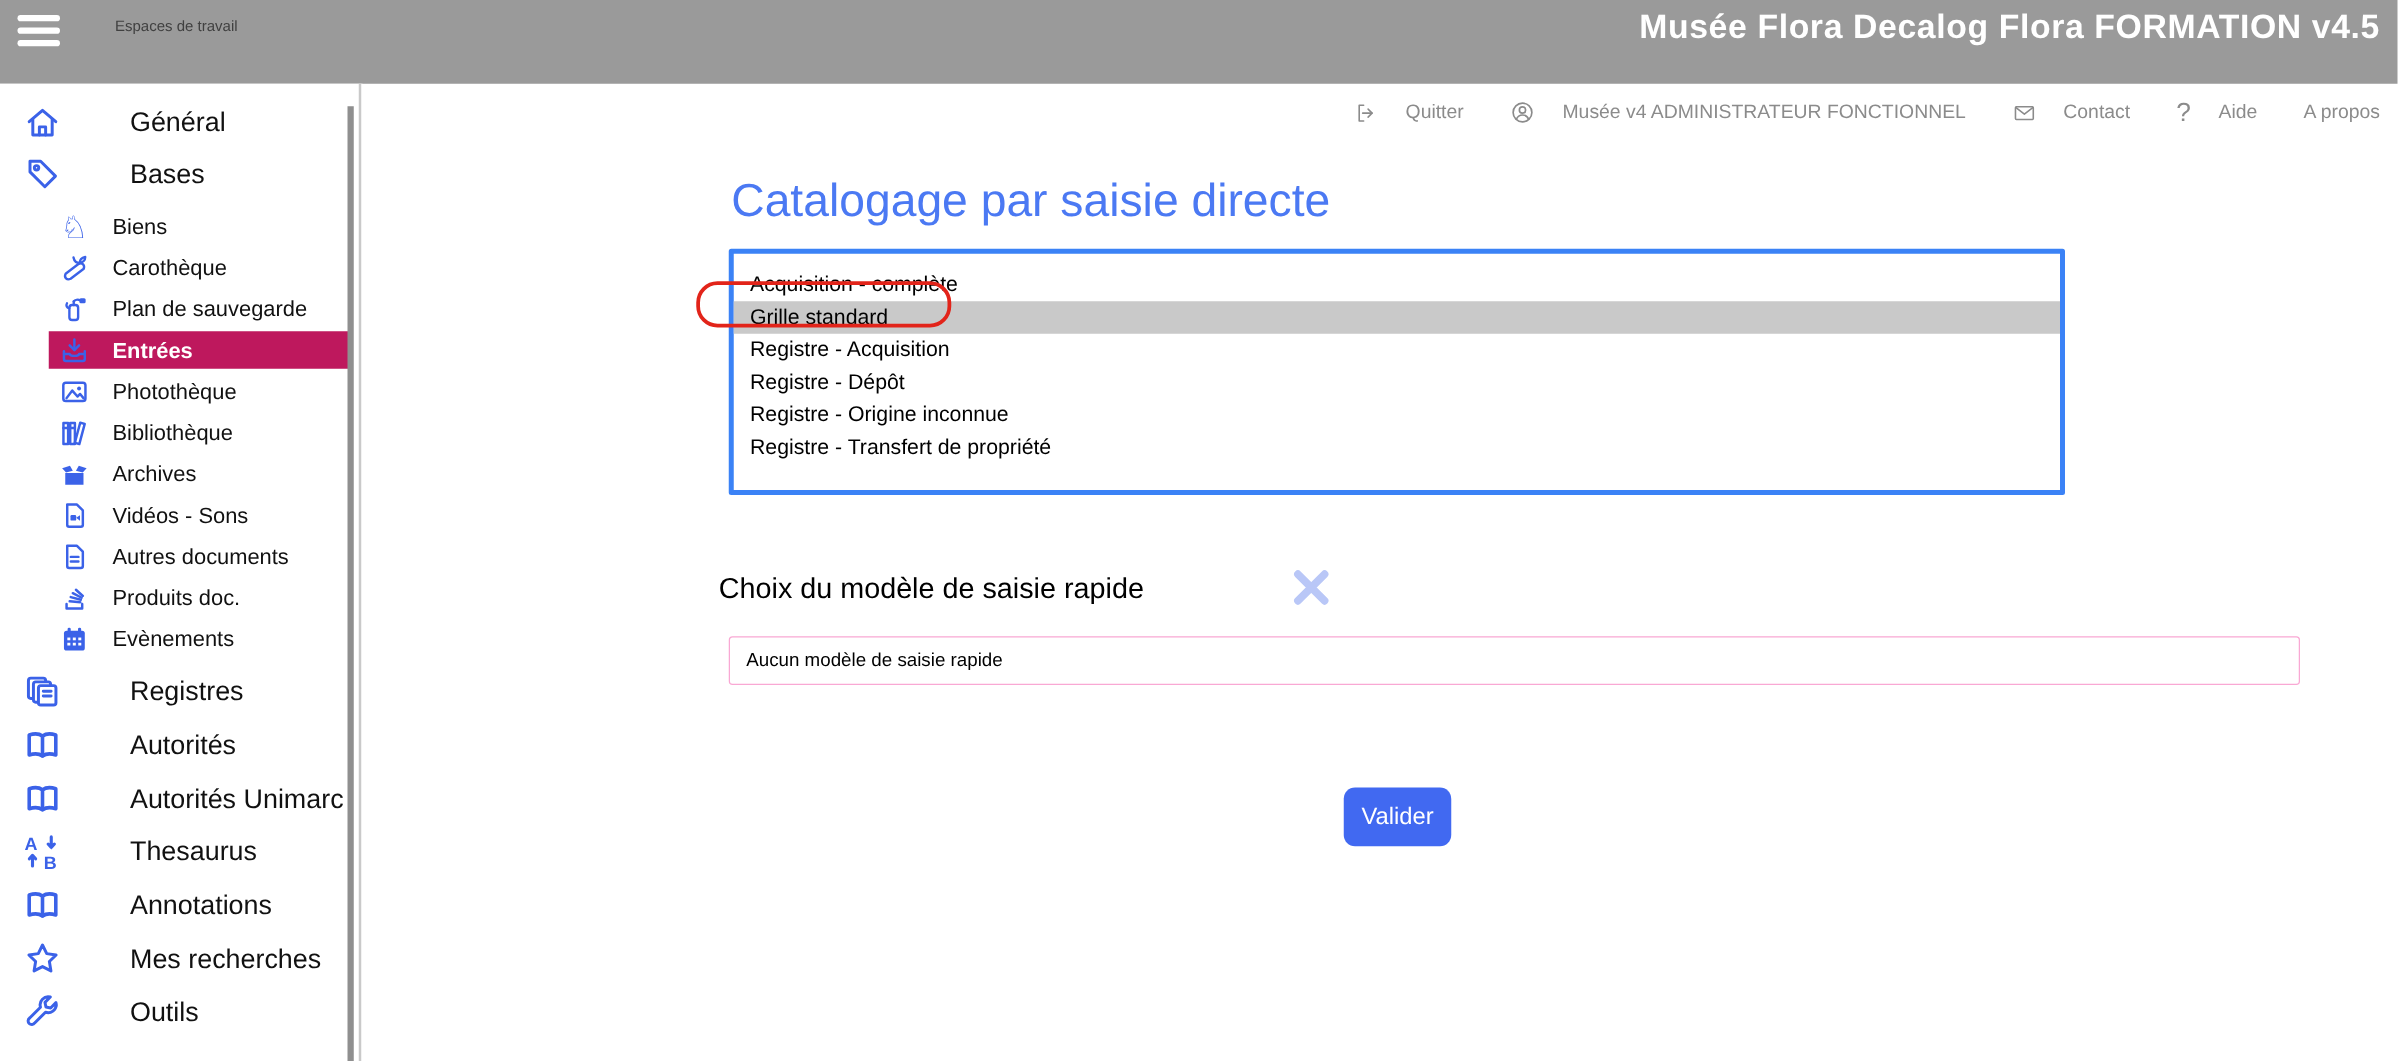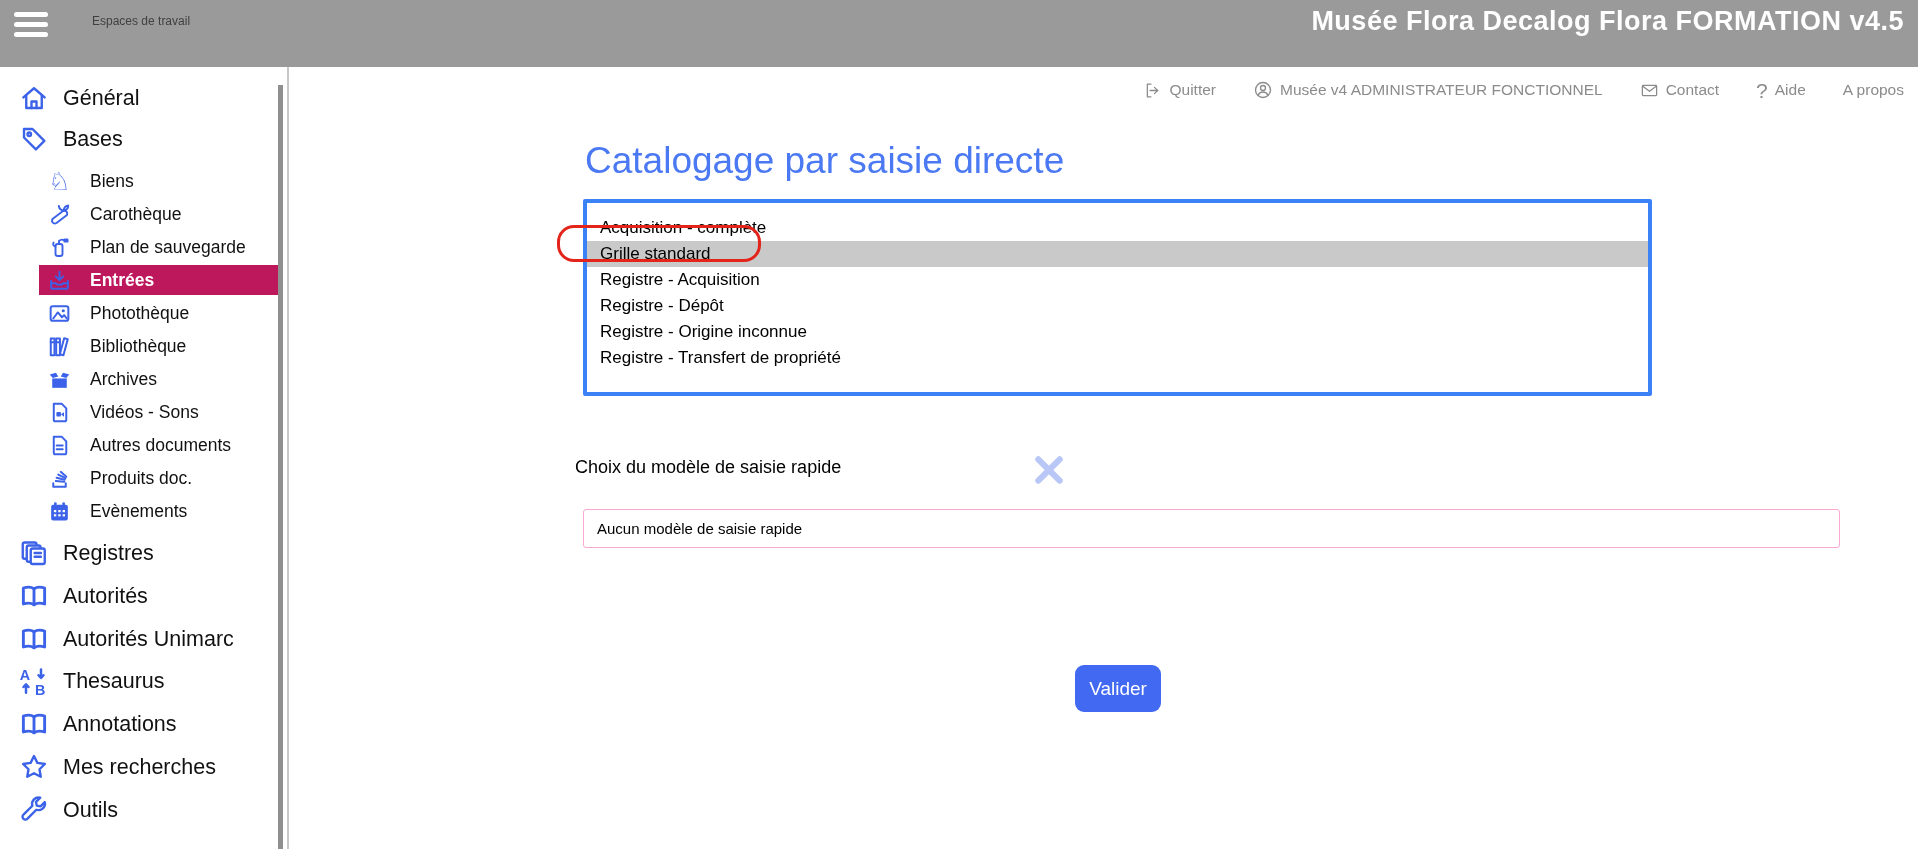--- a/index.html
+++ b/index.html
@@ -11,60 +11,60 @@
   #hamburger { position:absolute; left:14px; top:12px; width:36px; height:28px; cursor:pointer; }
   #hamburger span { display:block; width:34px; height:5px; background:#fff; border-radius:2.5px; margin-bottom:5px; }
   #workspace-label { position:absolute; left:92px; top:14px; color:#404040; font-size:12px; }
   #app-title { position:absolute; right:14px; top:6px; color:#fff; font-size:27px; font-weight:bold; letter-spacing:0.5px; }
 
   
   #sidebar { position:absolute; left:0; top:67px; width:290px; height:782px; background:#fff; }
   #side-track { position:absolute; right:1px; top:0; bottom:0; width:2px; background:#c9c9c9; }
   #side-thumb { position:absolute; right:7px; top:18px; bottom:0; width:5px; background:#8f8f8f; }
   .side-item { position:absolute; display:flex; align-items:center; height:30px; cursor:pointer; color:#111; }
-  .side-item.l1 { left:18px; font-size:21.5px; }
+  .side-item.l1 { left:18px; font-size:21.5px;gap:41px; }
   .side-item.l2 { left:47px; font-size:17.5px; }
   .side-item .ic { display:flex; align-items:center; justify-content:center; flex:0 0 auto; }
   .l1 .ic { width:32px; height:32px; margin-right:13px; }
   .l2 .ic { width:25px; height:25px; margin-right:18px; }
   .side-item.selected { left:39px; width:243px; background:#be185d; padding-left:8px; color:#fff; font-weight:bold; }
   .uni-knight { font-family:"DejaVu Sans", sans-serif; font-size:25px; color:#3b62e8; line-height:1; }
   svg.blue { stroke:#3b62e8; fill:none; stroke-width:1.9; stroke-linecap:round; stroke-linejoin:round; }
   svg.blue .fil { fill:#3b62e8; stroke:none; }
   svg.blue .wfil { fill:#fff; stroke:none; }
 
   
   #main { position:absolute; left:290px; top:67px; width:1628px; height:782px; }
 
   #userbar { position:absolute; top:8px; right:14px; height:30px; display:flex; align-items:center; gap:37px;
              color:#8b8b8b; font-size:15.5px; }
-  .ub-item { display:flex; align-items:center; gap:7px; cursor:pointer; }
+  .ub-item { display:flex; align-items:center; gap:22px; cursor:pointer; }
   svg.gray { stroke:#8b8b8b; fill:none; stroke-width:1.6; stroke-linecap:round; stroke-linejoin:round; }
   .qmark { font-size:21px; line-height:1; }
 
   #page-title { position:absolute; left:295px; top:45px; font-size:37px; color:#4b79f3;margin-top:28px; }
 
   #grid-listbox { position:absolute; left:293px; top:132px; width:1069px; height:197px;
                   border:4px solid #3b82f6; border-radius:2px; background:#fff; padding-top:12px; }
   .opt { height:26px; line-height:26px; padding-left:13px; font-size:17px; color:#000; cursor:pointer; }
   .opt.selected { background:#c9c9c9; }
 
   #annotation-ring { position:absolute; left:267px; top:158px; width:204px; height:37px;
                      border:3.5px solid #e2241a; border-radius:17px; pointer-events:none; }
 
-  #section-title { position:absolute; left:285px; top:390px; font-size:18px; color:#000; }
+  #section-title { position:absolute; left:285px; top:390px; font-size:23px; color:#000; }
   #clear-x { position:absolute; left:743px; top:387px; width:32px; height:32px; cursor:pointer; }
 
   #quick-select { position:absolute; left:293px; top:442px; width:1257px; height:39px;
                   border:1px solid #f9a8d4; border-radius:3px; background:#fff;
                   font-size:15px; color:#000; line-height:37px; padding-left:13px; cursor:pointer; }
 
   #valider-btn { position:absolute; left:785px; top:563px; width:86px; height:47px;
                  background:#4169f1; color:#fff; font-size:19px; border:none; border-radius:9px;
-                 cursor:pointer; font-family:"Liberation Sans", sans-serif;margin-top:35px; }
+                 cursor:pointer; font-family:"Liberation Sans", sans-serif; }
 </style>
 </head>
 <body>
 
 <div id="topbar">
   <div id="hamburger">
       <span></span>
       <span></span>
       <span></span>
     </div>

